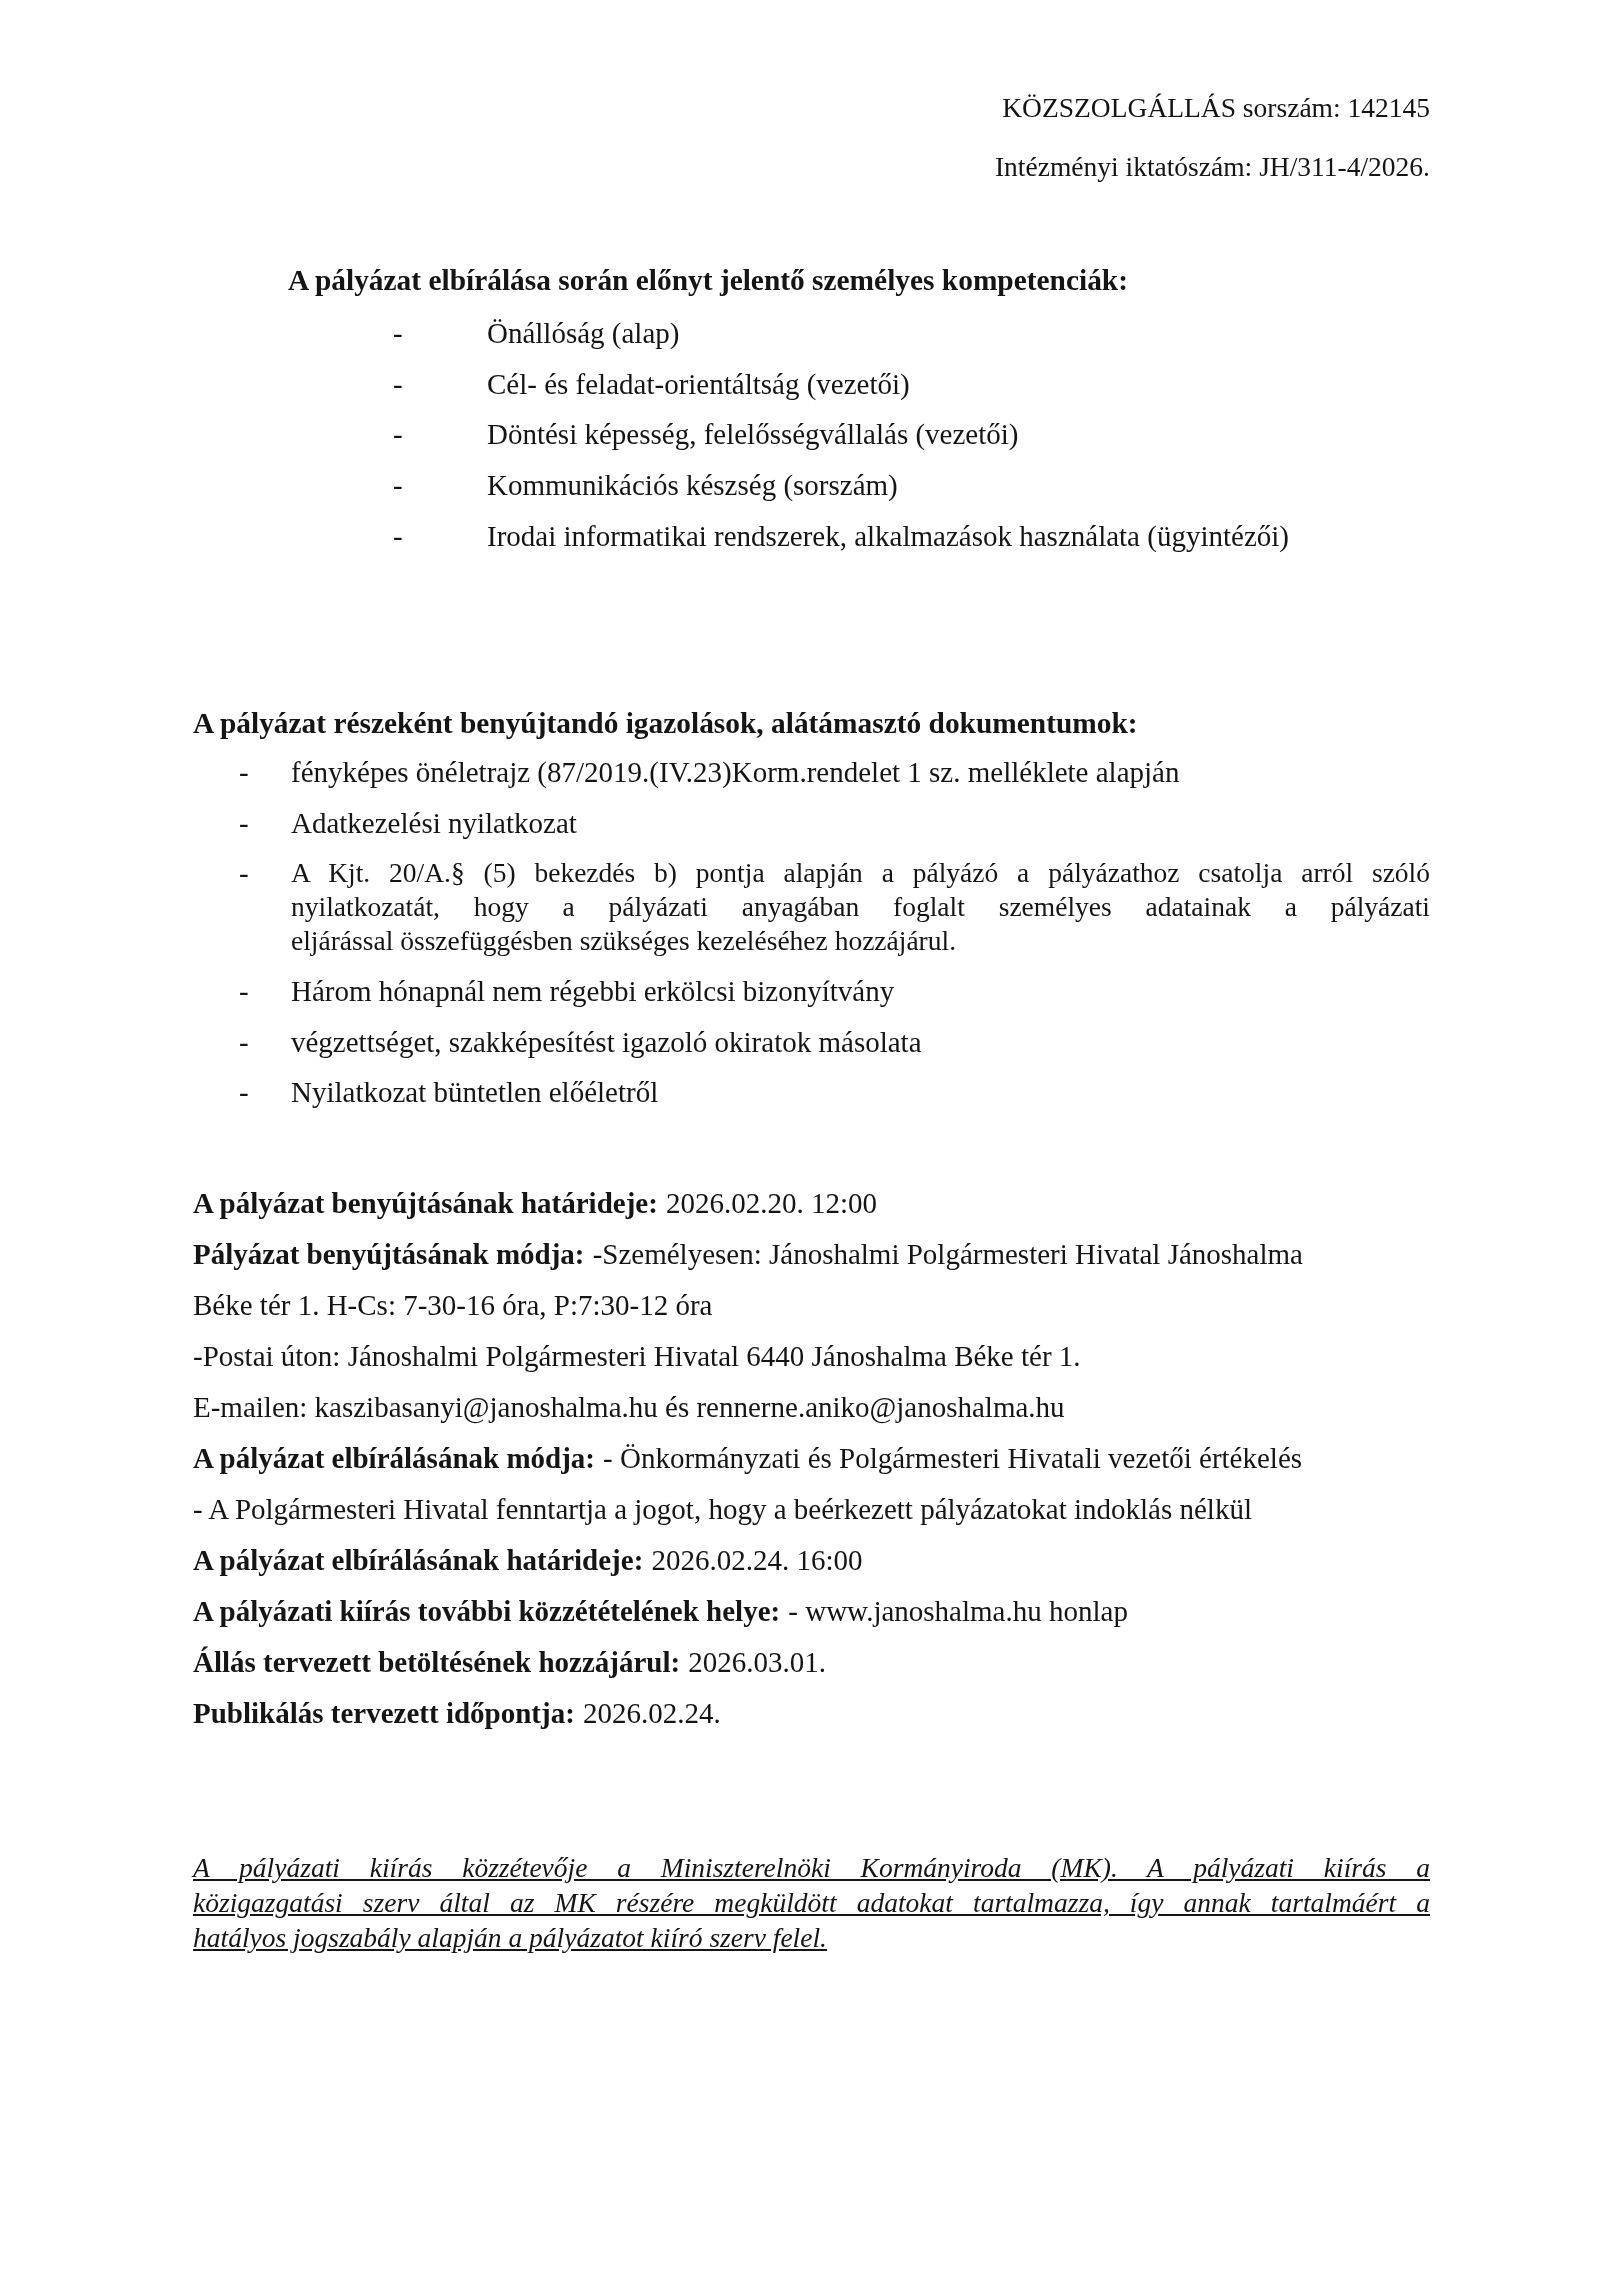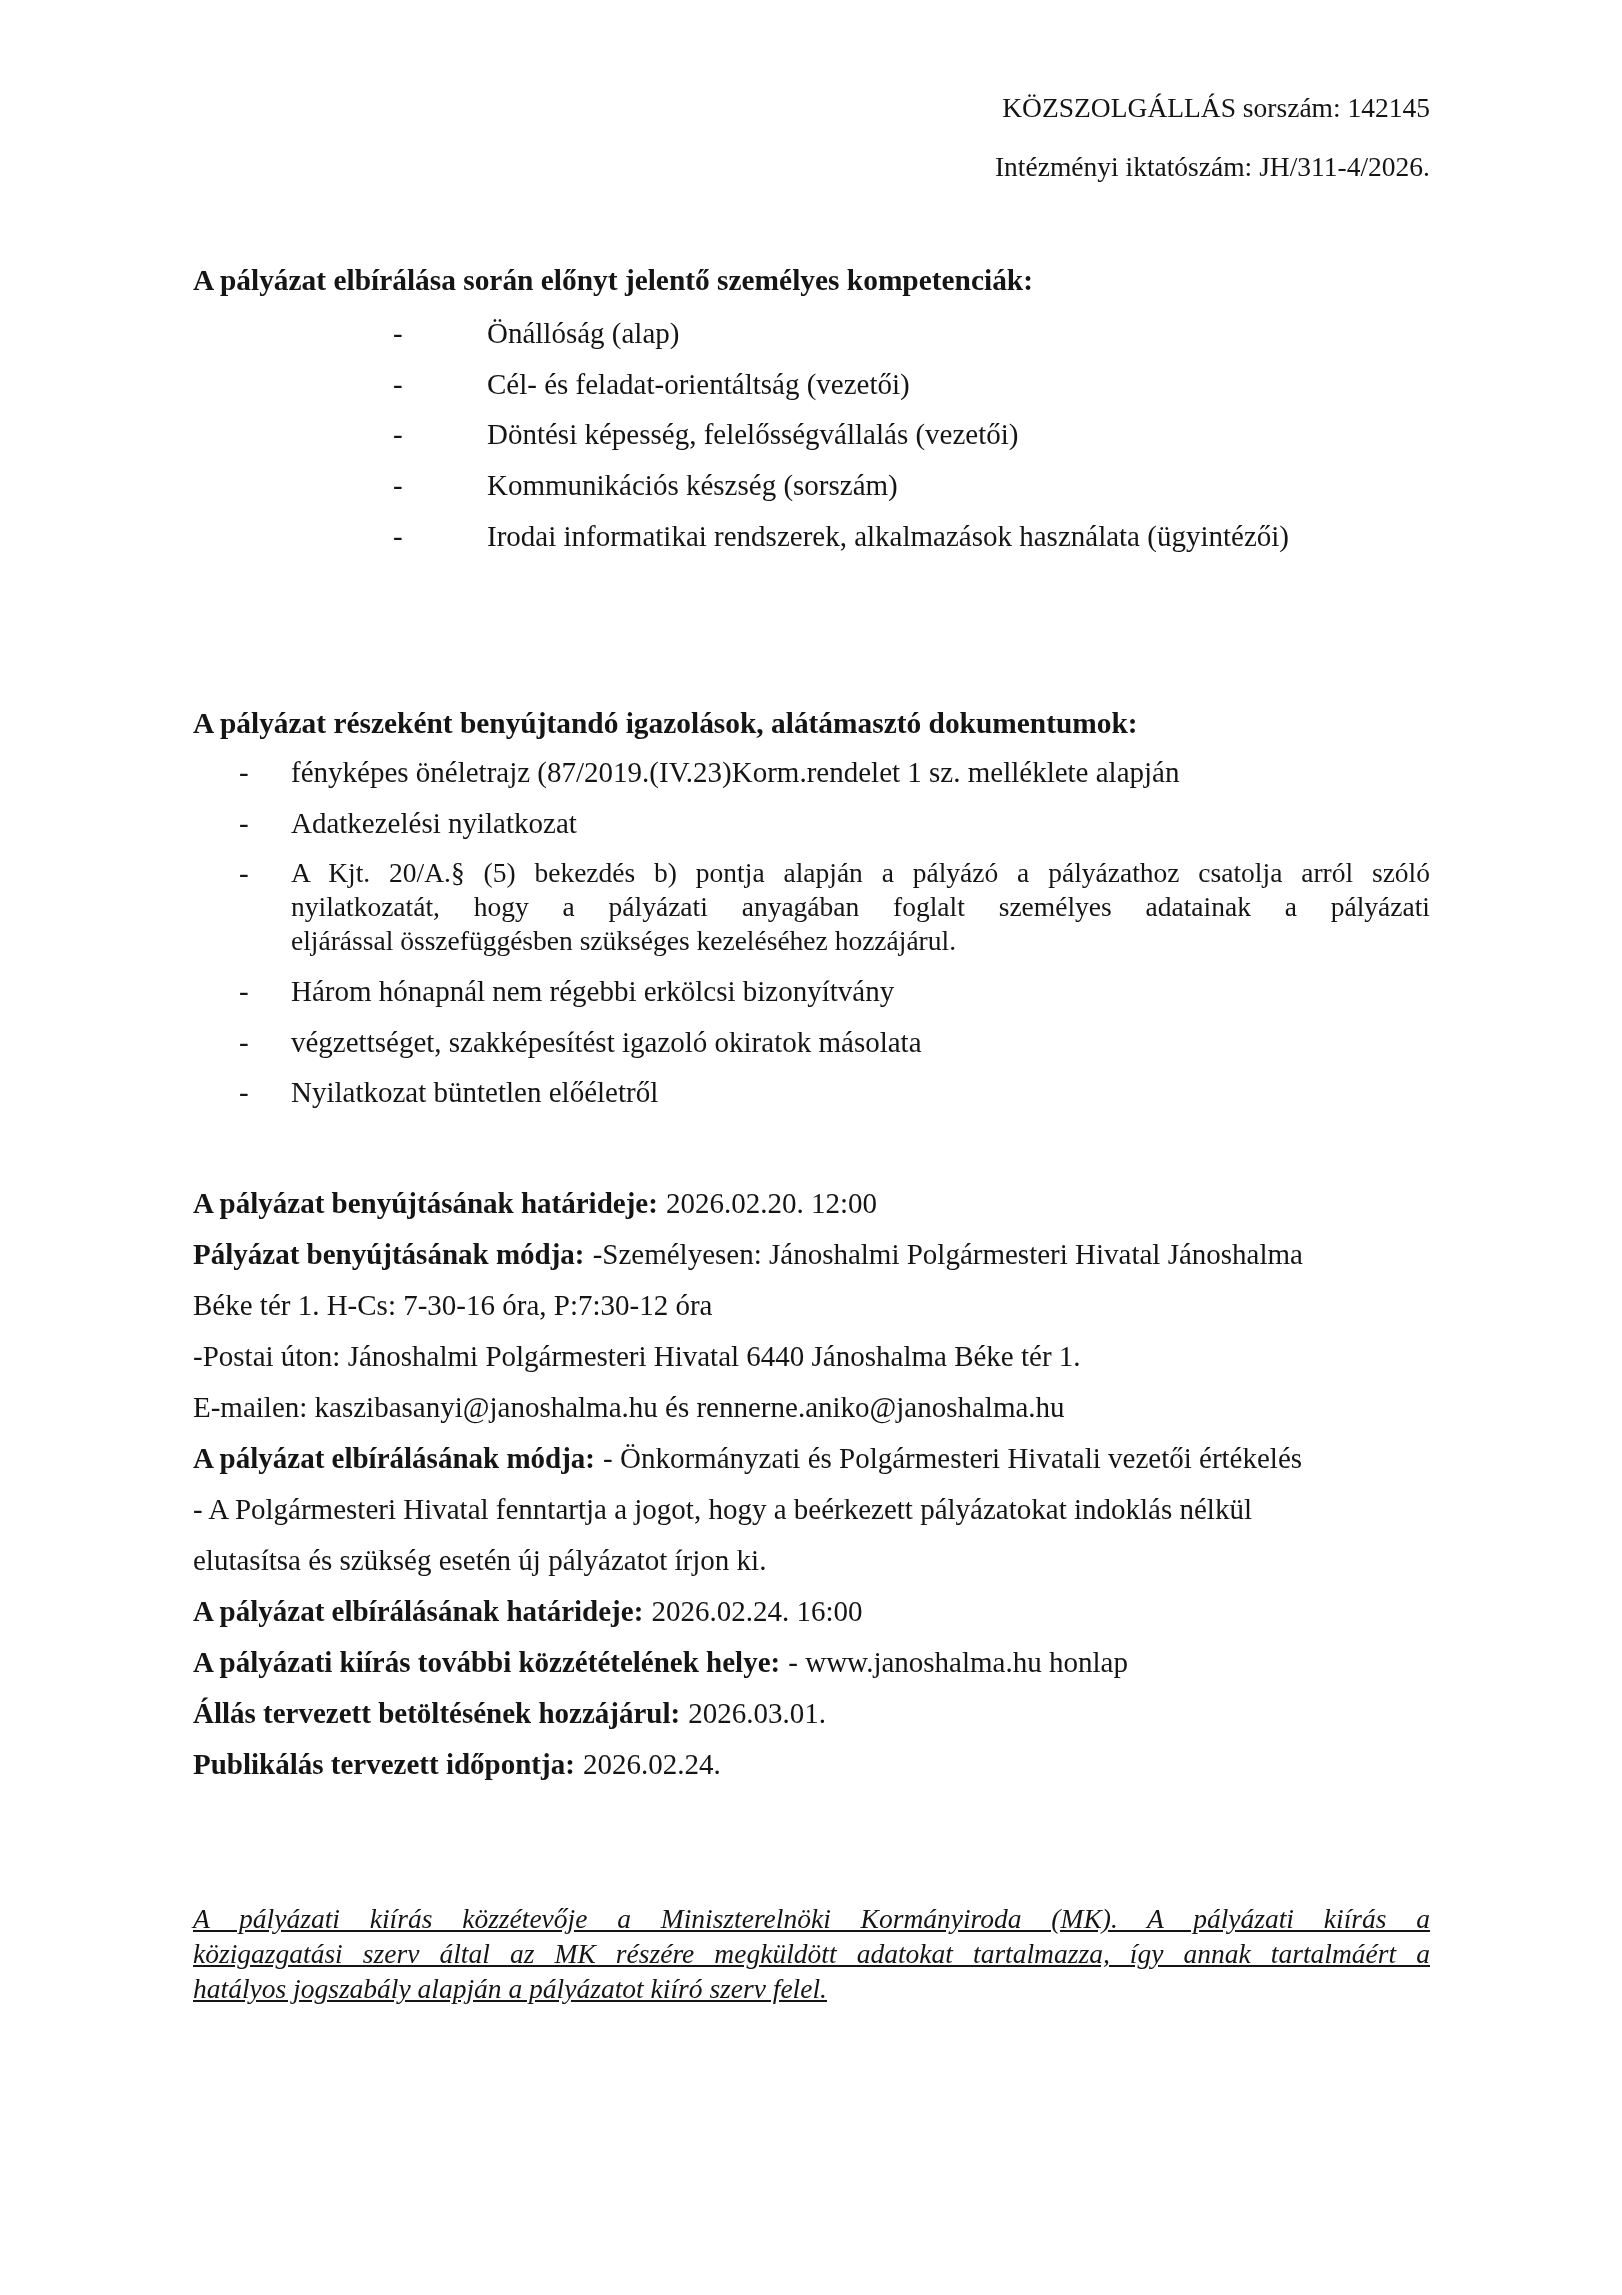--- a/index.html
+++ b/index.html
@@ -31,21 +31,21 @@
   .hline { line-height: 35px; }
   .hline + .hline { margin-top: 23.6px; }
 
   
   .h1 {
     margin: 0;
     font-size: 29.4px;
     font-weight: bold;
     line-height: 35px;
   }
-  .h1.indent { margin-top: 79px; }
+  .h1.indent { margin-left: 95px; margin-top: 79px; }
   .h1.second { margin-top: 152px; }
 
   
   .list { font-size: 29px; }
   .list1 { margin-top: 18.3px; }
   .list2 { margin-top: 14.4px; }
   .li {
     position: relative;
     line-height: 35px;
   }
@@ -159,21 +159,20 @@
     <div class="dline">
       <span class="b">Pályázat benyújtásának módja:</span><span>-Személyesen: Jánoshalmi Polgármesteri Hivatal Jánoshalma</span>
     </div>
     <div class="dline">Béke tér 1. H-Cs: 7-30-16 óra, P:7:30-12 óra</div>
     <div class="dline">-Postai úton: Jánoshalmi Polgármesteri Hivatal 6440 Jánoshalma Béke tér 1.</div>
     <div class="dline">E-mailen: kaszibasanyi@janoshalma.hu és rennerne.aniko@janoshalma.hu</div>
     <div class="dline">
       <span class="b">A pályázat elbírálásának módja:</span><span>- Önkormányzati és Polgármesteri Hivatali vezetői értékelés</span>
     </div>
     <div class="dline">- A Polgármesteri Hivatal fenntartja a jogot, hogy a beérkezett pályázatokat indoklás nélkül</div>
-    <div class="dline">elutasítsa és szükség esetén új pályázatot írjon ki.</div>
     <div class="dline">
       <span class="b">A pályázat elbírálásának határideje:</span><span>2026.02.24. 16:00</span>
     </div>
     <div class="dline">
       <span class="b">A pályázati kiírás további közzétételének helye:</span><span>- www.janoshalma.hu honlap</span>
     </div>
     <div class="dline">
       <span class="b">Állás tervezett betöltésének hozzájárul:</span><span>2026.03.01.</span>
     </div>
     <div class="dline">

